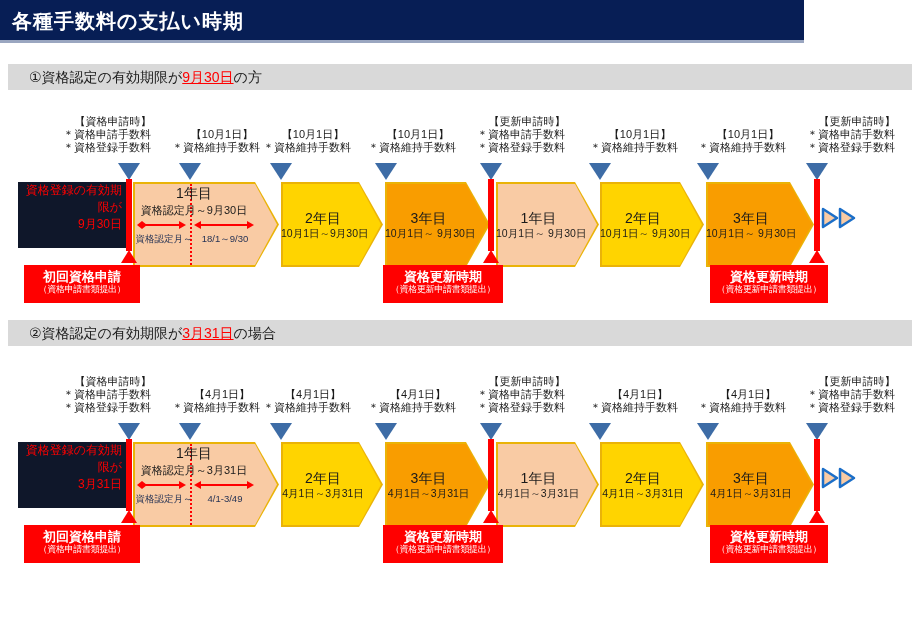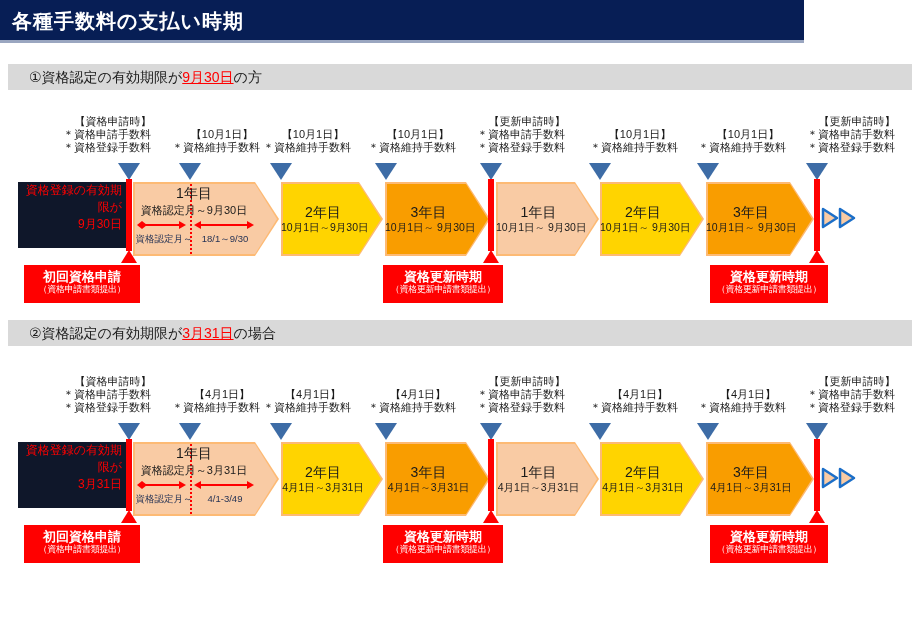--- a/index.html
+++ b/index.html
@@ -28,21 +28,21 @@
 
   
   .tri{position:absolute;top:55px;width:0;height:0;border-left:11px solid transparent;border-right:11px solid transparent;border-top:17px solid #3d6ca6;}
   .tp1{left:118px;} .tp2{left:179px;} .tp3{left:270px;} .tp4{left:375px;}
   .tp5{left:480px;} .tp6{left:589px;} .tp7{left:697px;} .tp8{left:806px;}
 
   
   .grayspan{position:absolute;left:18px;top:74px;width:110px;height:66px;background:#0f172a;color:#ff0000;font-size:12px;line-height:17px;text-align:right;padding:0 6px 0 0;box-sizing:border-box;}
 
   
-  .arw{position:absolute;top:74px;height:74px;background:#fdba74;
+  .arw{position:absolute;top:74px;height:85px;background:#eab308;
        clip-path:polygon(0 0,calc(100% - 24px) 0,100% 50%,calc(100% - 24px) 100%,0 100%);}
   .arw-in{position:absolute;inset:2px;clip-path:polygon(0 0,calc(100% - 22px) 0,100% 50%,calc(100% - 22px) 100%,0 100%);}
   .peach{background:#f9cba4;} .yellow{background:#ffd400;} .orange{background:#f99d00;}
   .arwA{left:133px;width:146px;} .arw2{left:281px;width:102px;} .arw3{left:385px;width:105px;}
   .arw4{left:496px;width:103px;} .arw5{left:600px;width:104px;} .arw6{left:706px;width:108px;}
   .arw-label{position:absolute;left:0;right:18px;top:50%;transform:translateY(-50%);text-align:center;line-height:1.3;color:#1a1a1a;}
   .arw-title{font-size:14px;}
   .arw-sub{font-size:10.5px;white-space:nowrap;}
 
   

